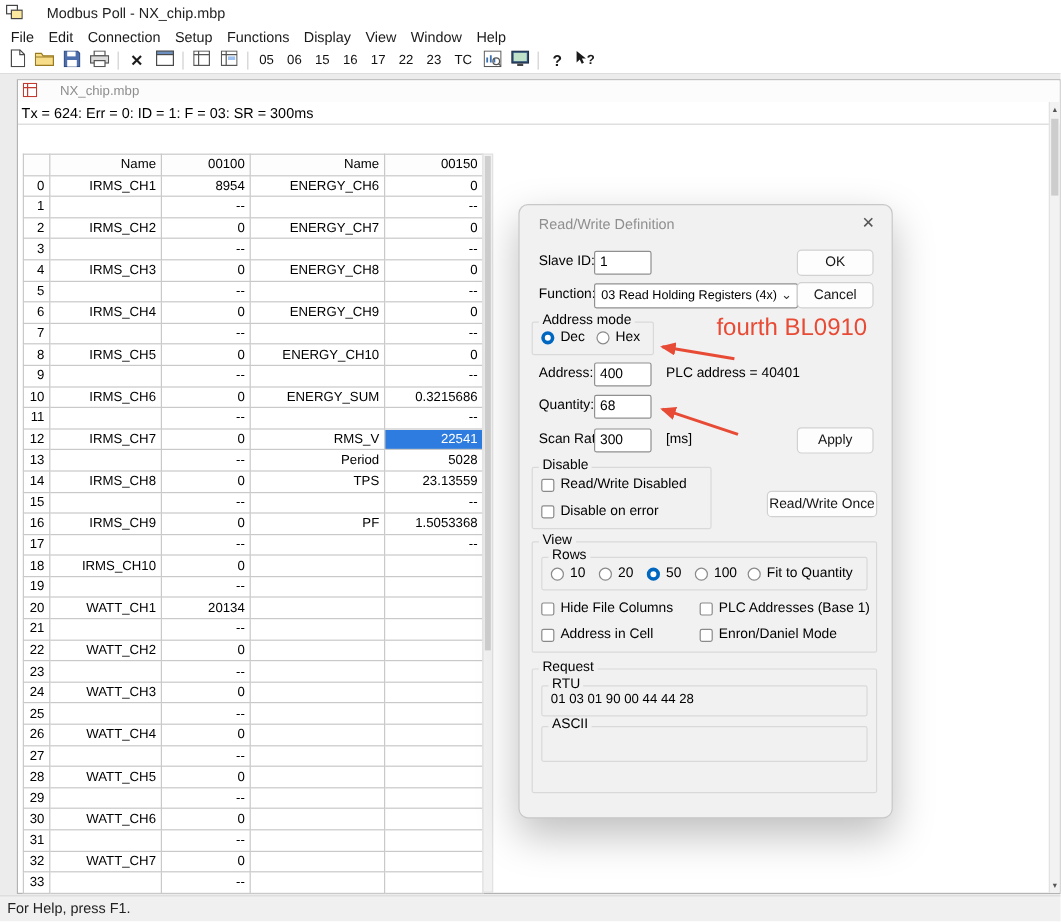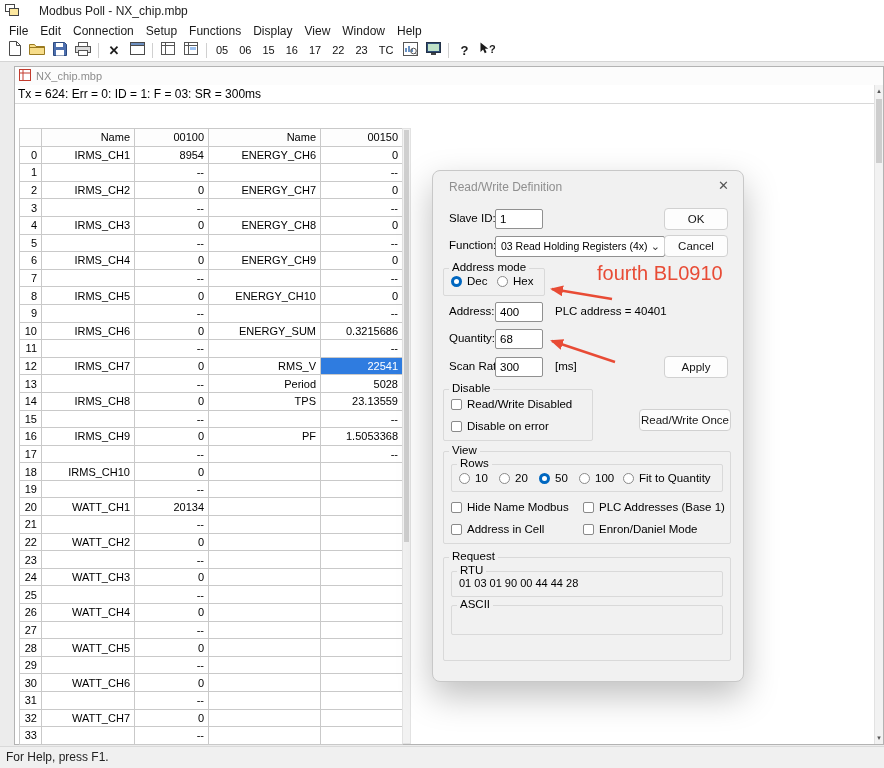--- a/index.html
+++ b/index.html
@@ -13,21 +13,21 @@
   .menubar span{padding:0 6px;font-size:12px;color:#1a1a1a;cursor:default}
   .toolbar{height:23px;display:flex;align-items:center;gap:7px;padding-left:6px;background:#fff;border-bottom:1px solid #d5d5d5}
   .tbtn{display:flex;align-items:center;justify-content:center;min-width:16px}
   .tsep{width:1px;height:15px;background:#d0d0d0}
   .tnum{font-weight:normal;font-size:11px;color:#111;padding:0 2px}
   .tglyph{font-weight:bold;font-size:13px;color:#1a1a1a;line-height:1}
 
   
   .mdi{position:absolute;left:0;top:62px;width:884px;height:684px;background:#ececec}
   .child{position:absolute;left:14px;top:4px;width:870px;height:679px;background:#fff;border:1px solid #b3b3b3}
-  .child-title{height:18px;display:flex;align-items:center;gap:5px;padding-left:4px;background:#fcfcfc}
+  .child-title{height:18px;display:flex;align-items:center;gap:19px;padding-left:4px;background:#fcfcfc}
   .child-title .t{font-size:11px;color:#8d8d8d}
   .txline{position:absolute;left:0;top:18px;width:100%;height:19px;line-height:18px;padding-left:3px;font-size:12px;color:#000;border-bottom:1px solid #d8d8d8;background:#fff}
 
   table.grid{position:absolute;left:4px;top:61px;border-collapse:collapse;table-layout:fixed;width:383px;background:#fff}
   .grid th,.grid td{border:1px solid #c9c9c9;height:17.6px;padding:0 4px;font-size:11px;font-weight:normal;text-align:right;white-space:nowrap;overflow:hidden;color:#000}
   .grid th{background:#fdfdfd}
   .grid td.sel{background:#2f7ce0;color:#fff}
 
   .gscroll{position:absolute;left:387px;top:61px;width:9px;height:616px;background:#f2f2f2;border:1px solid #e2e2e2}
   .gthumb{position:absolute;left:1px;top:1px;width:5px;height:412px;background:#cfcfcf}
@@ -524,21 +524,21 @@
     <span class="opt" style="left:146px;top:301px">
         <i class="rb"></i>
         <em>100</em>
       </span>
     <span class="opt" style="left:190px;top:301px">
         <i class="rb"></i>
         <em>Fit to Quantity</em>
       </span>
     <span class="opt" style="left:18px;top:330px">
         <i class="cbx"></i>
-        <em>Hide Name Modbus</em>
+        <em>Hide File Columns</em>
       </span>
     <span class="opt" style="left:150px;top:330px">
         <i class="cbx"></i>
         <em>PLC Addresses (Base 1)</em>
       </span>
     <span class="opt" style="left:18px;top:352px">
         <i class="cbx"></i>
         <em>Address in Cell</em>
       </span>
     <span class="opt" style="left:150px;top:352px">

